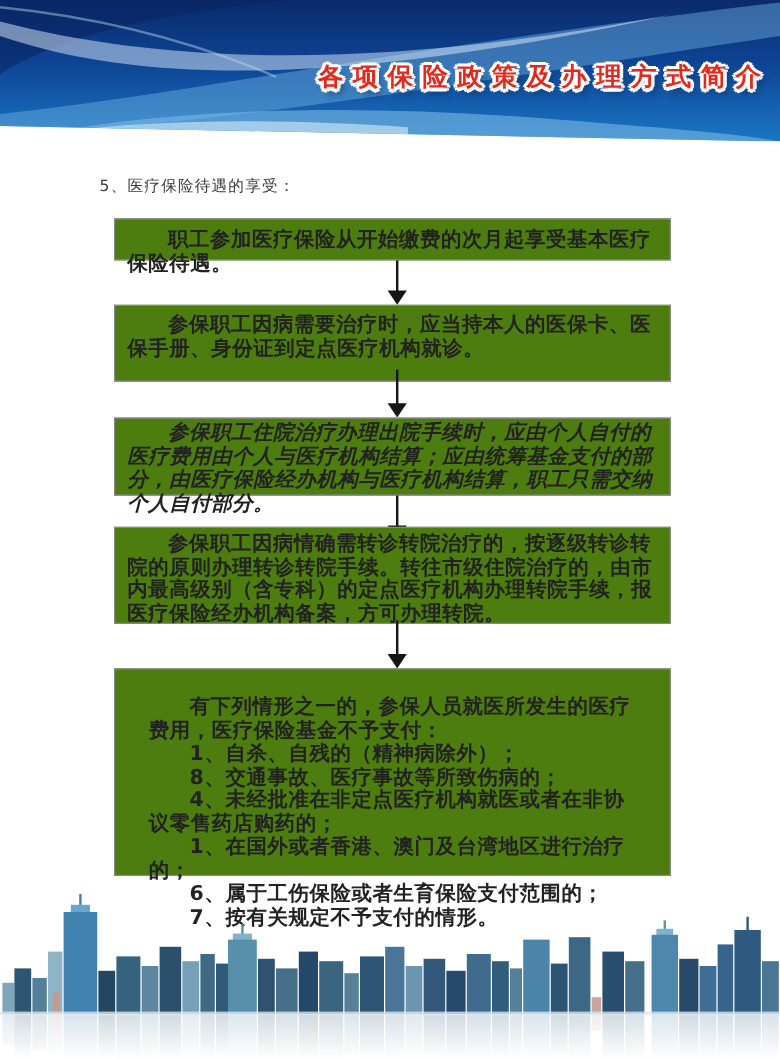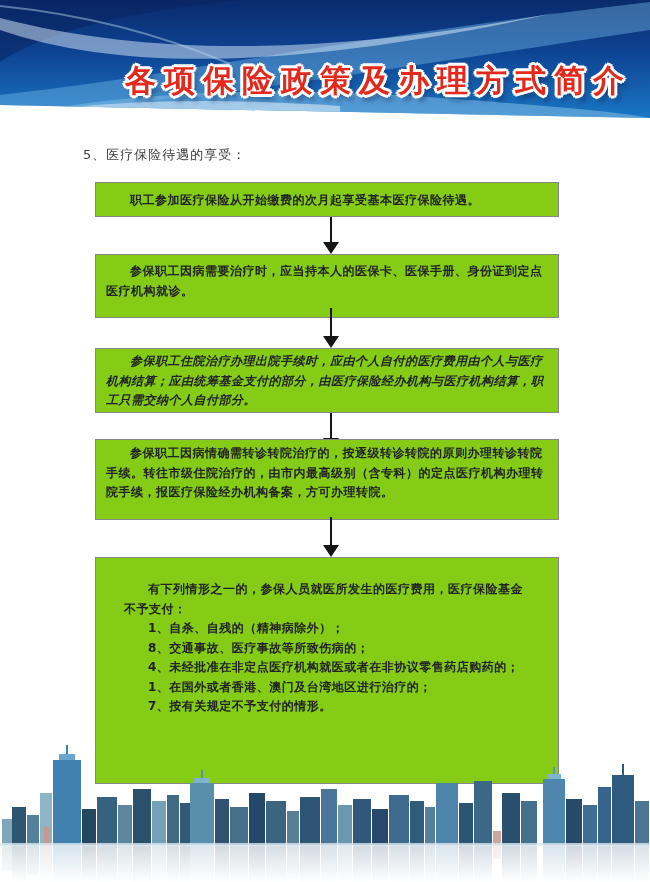--- a/index.html
+++ b/index.html
@@ -13,51 +13,51 @@
   }
   
   .header{
     position:absolute;left:0;top:0;width:650px;height:118px;
     background:linear-gradient(180deg,#0a2a6c 0%,#0e4494 45%,#1a77c4 100%);
     clip-path:polygon(0 0,100% 0,100% 100%,0 89%);
   }
   .header svg{position:absolute;left:0;top:0;width:100%;height:100%;}
   .poster-title{
     position:absolute;right:8px;top:50px;
-    margin:10px;
-    font-size:31px;font-weight:bold;letter-spacing:8px;
+    margin:0;
+    font-size:21px;font-weight:bold;letter-spacing:8px;
     color:#e3281c;white-space:nowrap;
     text-shadow:
       -2px -2px 0 #fff, 2px -2px 0 #fff, -2px 2px 0 #fff, 2px 2px 0 #fff,
       -3px 0 0 #fff, 3px 0 0 #fff, 0 -3px 0 #fff, 0 3px 0 #fff,
       4px 6px 5px rgba(15,35,75,.55);
   }
   
   .section-heading{
     position:absolute;left:83px;top:146px;
     font-size:13px;color:#3a3a3a;letter-spacing:1px;
   }
   
   .flow-box{
     position:absolute;left:95px;width:464px;
     box-sizing:border-box;
-    background:#84cc16;border:1px solid #878787;
-    font-size:12px;line-height:19.5px;color:#222222;
+    background:#4d7c0f;border:1px solid #878787;
+    font-size:17px;line-height:19.5px;color:#222222;
     font-weight:bold;letter-spacing:.5px;
   }
   .flow-box p{margin:0;padding:0 10px;text-indent:2em;}
   .box-1{top:182px;height:35px;}
   .box-1 p{padding-top:8px;}
   .box-2{top:254px;height:64px;}
   .box-2 p{padding-top:7px;}
   .box-3{top:348px;height:65px;font-style:italic;}
   .box-3 p{padding-top:3px;}
   .box-4{top:439px;height:81px;}
   .box-4 p{padding-top:4px;}
-  .box-5{top:557px;height:227px;padding:22px 18px 0 18px;line-height:19.5px;}
+  .box-5{top:557px;height:173px;padding:22px 18px 0 18px;line-height:19.5px;}
   .box-5 .line{margin:0;}
   
   .flow-arrow{position:absolute;left:323px;width:16px;}
   .flow-arrow .shaft{
     position:absolute;left:7px;top:0;bottom:10px;width:2px;background:#151515;
   }
   .flow-arrow .head{
     position:absolute;left:0;bottom:0;width:0;height:0;
     border-left:8px solid transparent;border-right:8px solid transparent;
     border-top:12px solid #151515;
@@ -123,20 +123,21 @@
     <span class="shaft"></span>
     <span class="head"></span>
   </div>
 
   <div class="flow-box box-5">
     <p class="line">有下列情形之一的，参保人员就医所发生的医疗费用，医疗保险基金不予支付：</p>
     <p class="line">1、自杀、自残的（精神病除外）；</p>
     <p class="line">8、交通事故、医疗事故等所致伤病的；</p>
     <p class="line">4、未经批准在非定点医疗机构就医或者在非协议零售药店购药的；</p>
     <p class="line">1、在国外或者香港、澳门及台湾地区进行治疗的；</p>
+    <p class="line">6、属于工伤保险或者生育保险支付范围的；</p>
     <p class="line">7、按有关规定不予支付的情形。</p>
   </div>
 
   <svg class="skyline" viewBox="0 0 650 140">
     <defs>
       <linearGradient id="fade" x1="0" y1="0" x2="0" y2="1">
         <stop offset="0%" stop-color="#ffffff" stop-opacity="0.15"></stop>
         <stop offset="100%" stop-color="#ffffff" stop-opacity="1"></stop>
       </linearGradient>
     </defs>

